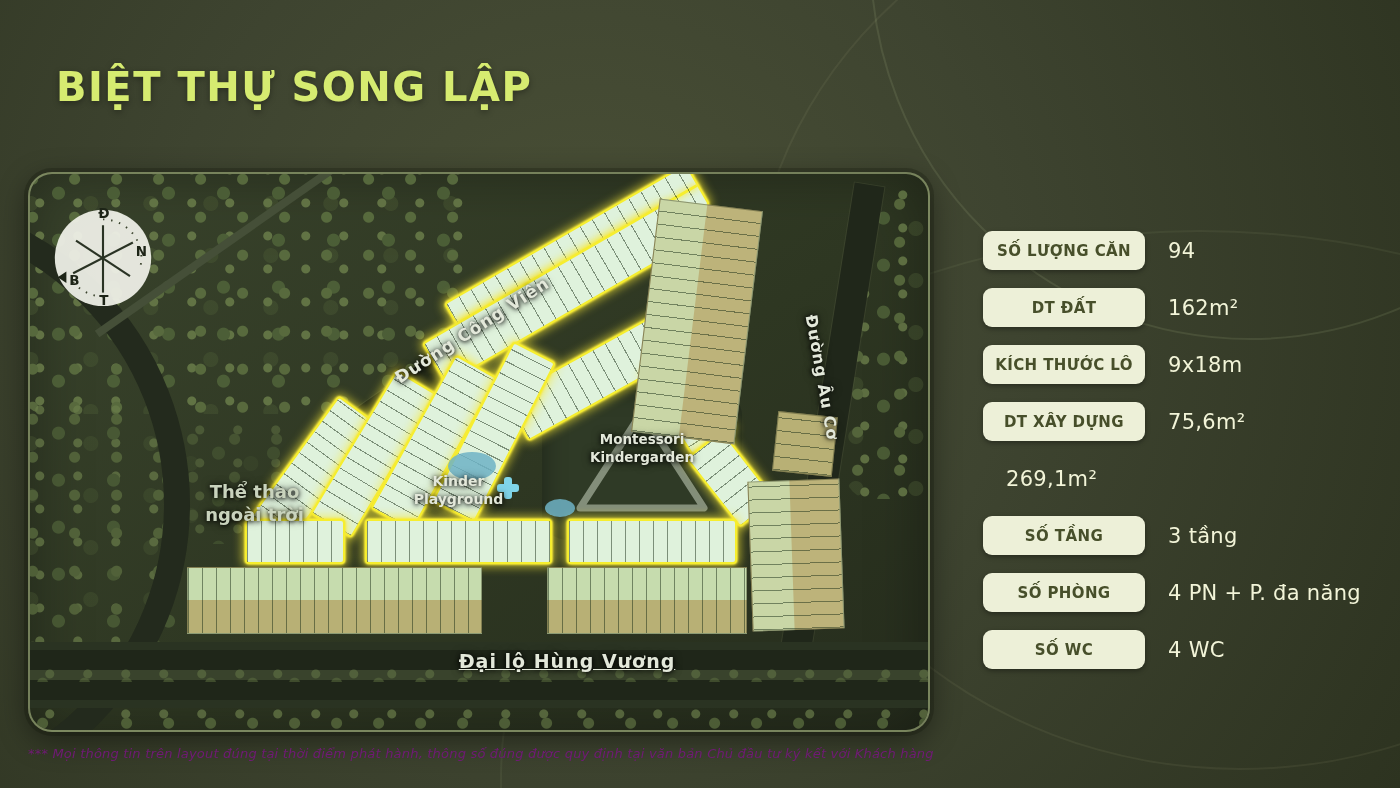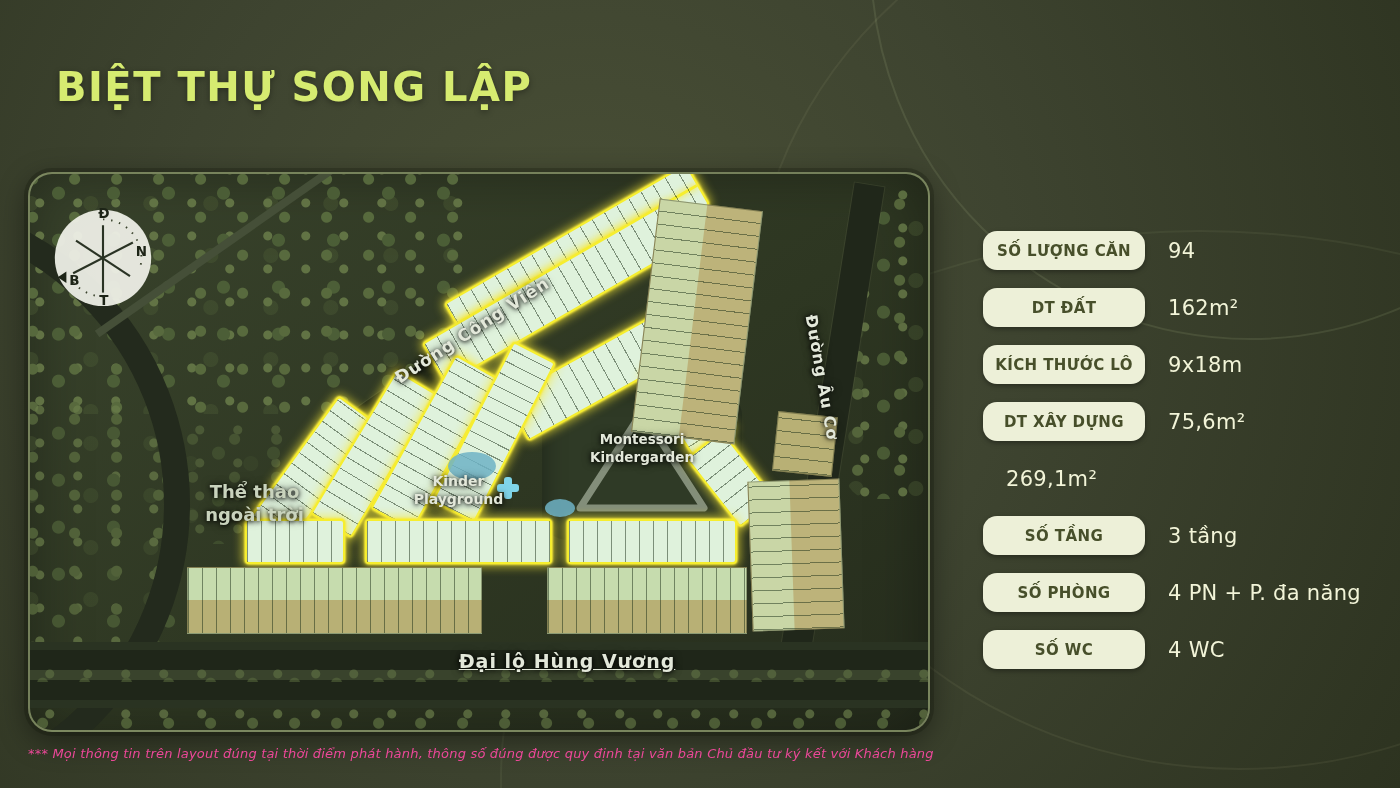--- a/index.html
+++ b/index.html
@@ -64,27 +64,27 @@
   .lbl-montessori { left:537px; top:256px; width:150px; font-size:13.5px; line-height:1.35; }
   .lbl-kinder { left:366px; top:298px; width:125px; font-size:14px; line-height:1.3; }
   .lbl-thethao { left:172px; top:306px; width:105px; font-size:18px; line-height:1.3; color:#c9d3bd; }
 
   .compass { position:absolute; left:20px; top:28px; width:106px; height:106px; }
 
   
   .specs { position:absolute; left:983px; top:231px; width:400px; }
   .spec-row { display:flex; align-items:center; margin-bottom:18px; height:39px; }
   .spec-label { width:162px; height:39px; flex:0 0 162px; background:#edf0d8; color:#474f2a;
-    border-radius:14px; font-size:15px; font-weight:700; letter-spacing:.4px;
+    border-radius:9px; font-size:15px; font-weight:700; letter-spacing:.4px;
     display:flex; align-items:center; justify-content:center;
     box-shadow:0 2px 5px rgba(0,0,0,.35); }
   .spec-value { margin-left:23px; color:#f2f4d8; font-size:21px; font-weight:400; letter-spacing:.3px; }
 
   .disclaimer { position:absolute; left:28px; top:746px; font-size:13px; font-style:italic;
-    color:#ec4899; letter-spacing:.2px; }
+    color:#701a75; letter-spacing:.2px; }
 </style>
 </head>
 <body>
 
 <div class="swirl s1"></div>
 <div class="swirl s2"></div>
 <div class="swirl s3"></div>
 
 <h1 class="page-title">BIỆT THỰ SONG LẬP</h1>
 

